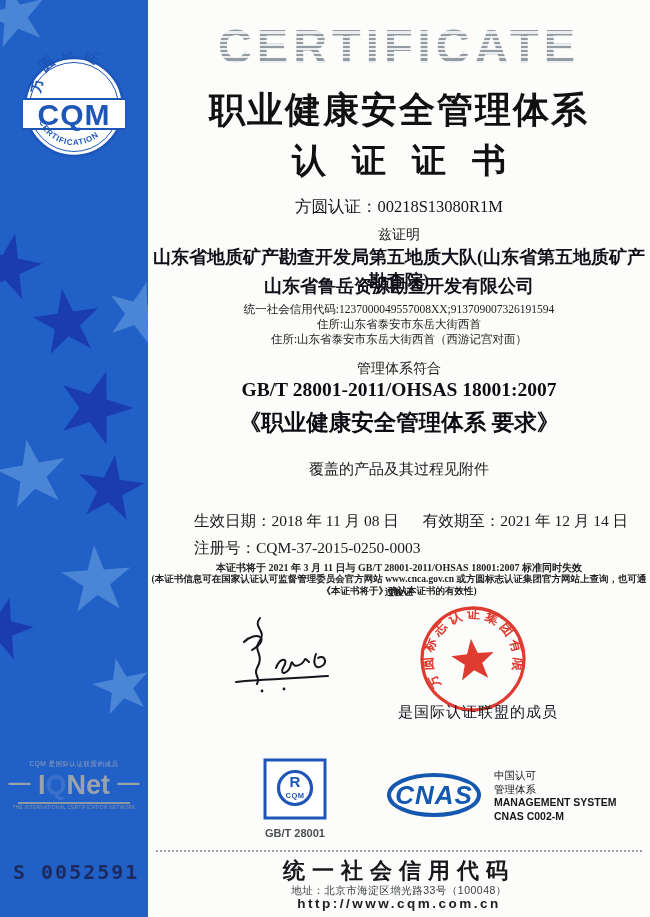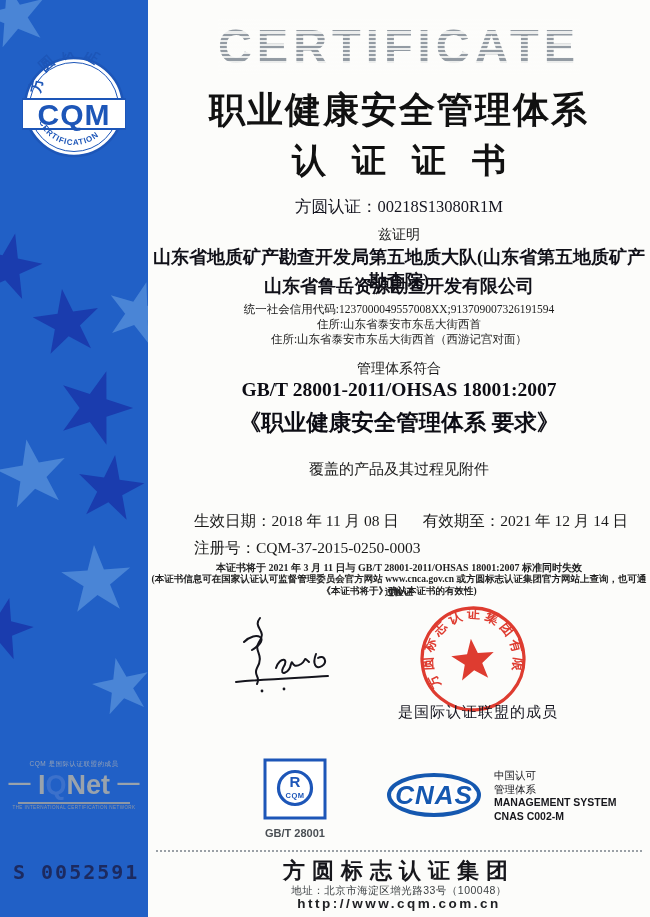--- a/index.html
+++ b/index.html
@@ -188,17 +188,17 @@
       <text x="48" y="32" text-anchor="middle" font-size="26" font-weight="700" font-style="italic" fill="#1558b0" stroke="#ffffff" stroke-width="5" paint-order="stroke" letter-spacing="1">CNAS</text>
     </svg>
     <div class="cnas-text">
       <div>中国认可</div>
       <div>管理体系</div>
       <div class="b">MANAGEMENT SYSTEM</div>
       <div class="b">CNAS C002-M</div>
     </div>
 
     <div class="divider"></div>
-    <div class="cline org-name">方圆标志认证集团</div>
+    <div class="cline org-name">统一社会信用代码</div>
     <div class="cline org-addr">地址：北京市海淀区增光路33号（100048）</div>
     <div class="cline org-url">http://www.cqm.com.cn</div>
   </div>
 </div>
 
 </body></html>

